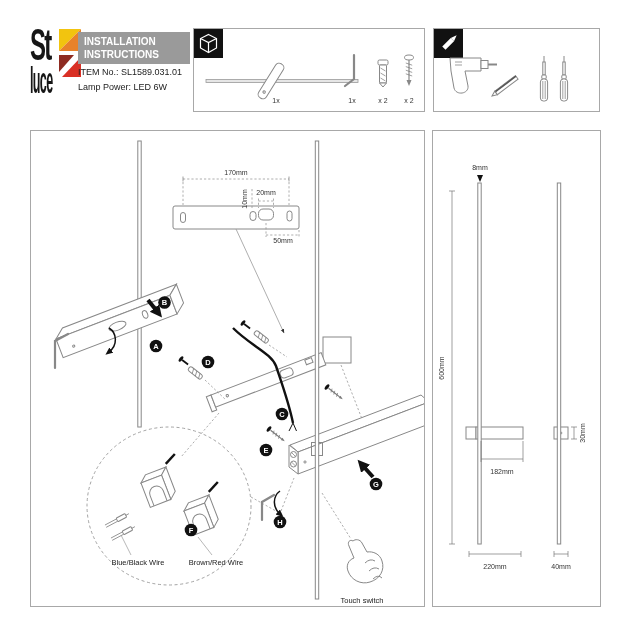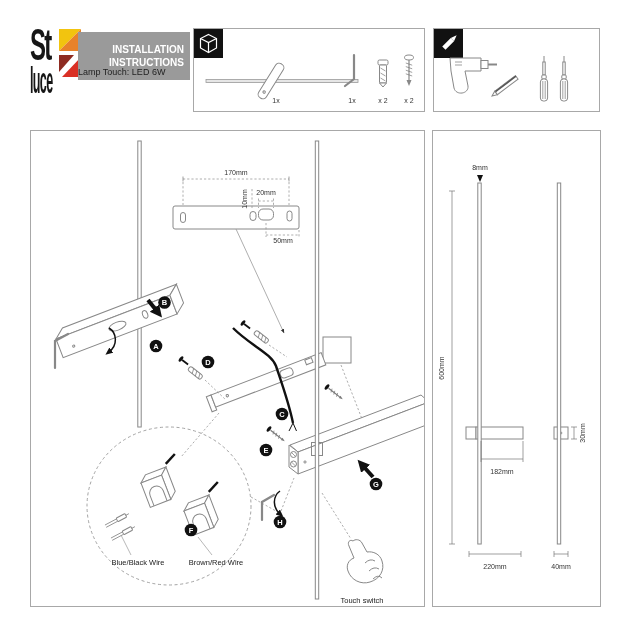--- a/index.html
+++ b/index.html
@@ -8,21 +8,21 @@
   .panel{position:absolute;border:1px solid #a8a8a8;background:#fff;box-sizing:border-box;}
   .panel svg{position:absolute;left:0;top:0;}
   
   #logo{position:absolute;left:30px;top:26px;width:30px;height:92px;color:#161616;}
   .logo-st{font-weight:bold;font-size:40px;line-height:.82;letter-spacing:-3px;
            transform:scale(.60,1.12);transform-origin:0 0;}
   .logo-luce{font-weight:bold;font-size:19px;line-height:1;letter-spacing:-1px;
            transform:scale(.66,1.95);transform-origin:0 0;margin-top:3px;}
   #logo-tris{position:absolute;left:59px;top:29px;}
   #title-box{position:absolute;left:78px;top:32px;width:100px;background:#9a9a9a;color:#fff;
-             font-weight:bold;font-size:10px;line-height:1.3;padding:11px 6px;text-align:right;}
+             font-weight:bold;font-size:10px;line-height:1.3;padding:3px 6px;}
   #header-info{position:absolute;left:78px;top:65px;font-size:9px;color:#222;line-height:15px;}
   
   .ln{stroke:#888;fill:none;stroke-width:1;}
   .wht{fill:#fff;stroke:#888;stroke-width:1;}
   .thin{stroke:#777;stroke-width:.7;fill:none;}
   .dot{stroke:#999;stroke-width:.8;stroke-dasharray:2.2,2;fill:none;}
   .blk{stroke:#111;fill:none;}
   text{font-family:"Liberation Sans",sans-serif;font-size:7px;fill:#333;}
   .dimt{font-size:7px;fill:#333;}
   .lbl{font-size:7.5px;fill:#222;}
@@ -42,21 +42,22 @@
     <polygon points="0,0 22,0 0,22" fill="#F2C40F"></polygon>
     <polygon points="22,0 22,22 0,22" fill="#E8822A"></polygon>
     <polygon points="0,26 15,26 0,43" fill="#8E2B21"></polygon>
     <polygon points="3,48 22,28 22,48" fill="#D93025"></polygon>
   </svg>
   <div id="title-box">
     <span style="display:block">INSTALLATION</span>
     <span style="display:block">INSTRUCTIONS</span>
   </div>
   <div id="header-info">
-    <div>Lamp Touch: LED 6W</div>
+    <div>ITEM No.: SL1589.031.01</div>
+    <div>Lamp Power: LED 6W</div>
   </div>
 
   <div class="panel" style="left:193px;top:28px;width:232px;height:84px;">
     <svg width="230" height="82" viewBox="0 0 230 82">
       <g>
         <rect x="0" y="0" width="29" height="29" fill="#111"></rect>
         <path d="M14.5,5.5 L22.5,9.5 L22.5,19 L14.5,23.5 L6.5,19 L6.5,9.5 Z M6.5,9.5 L14.5,13.5 L22.5,9.5 M14.5,13.5 L14.5,23.5" stroke="#fff" stroke-width="1.2" fill="none"></path>
       </g>
 
       <g>

